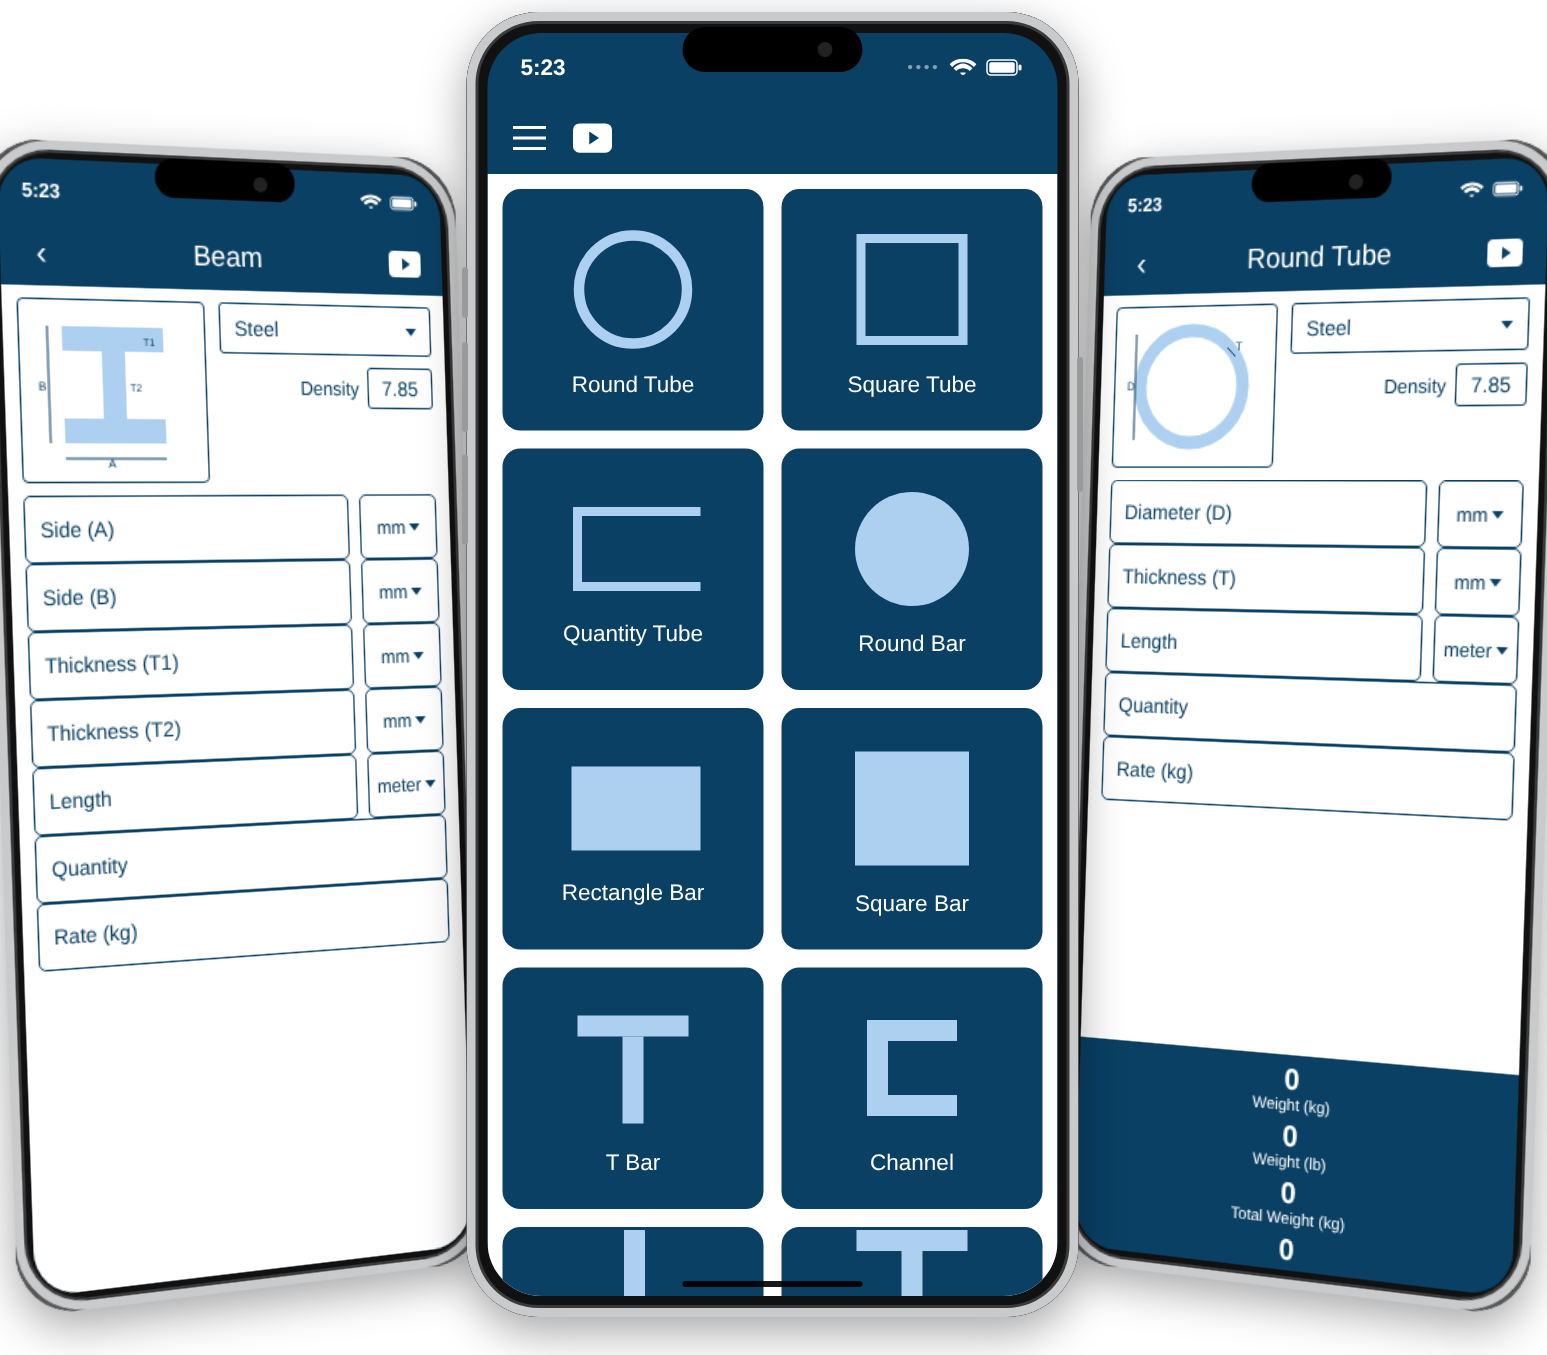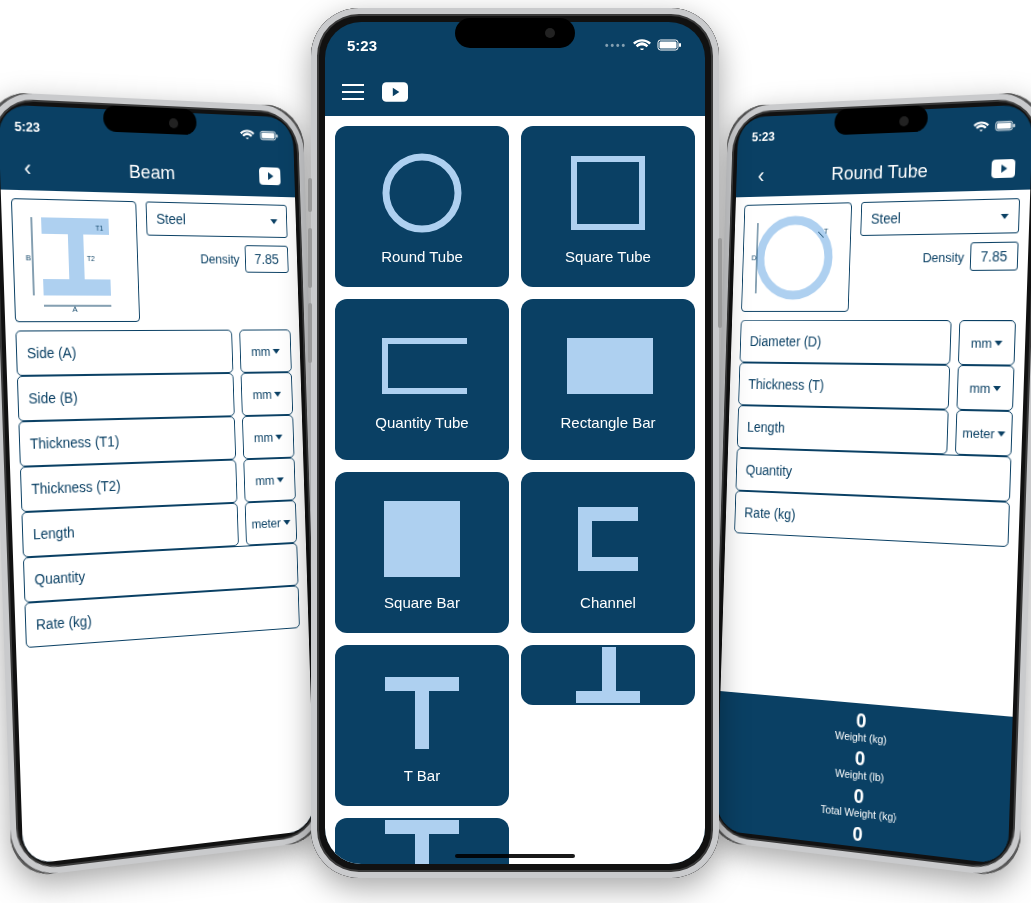--- a/index.html
+++ b/index.html
@@ -393,51 +393,59 @@
             </div>
             <div class="tile">
               <div class="icon tall">
                 <svg width="110" height="66">
                   <rect x="8" y="8" width="94" height="50" fill="none" stroke="#aed0f0" stroke-width="6"></rect>
                 </svg>
               </div>
                  <div class="label">Quantity Tube</div>
             </div>
             <div class="tile">
+              <div class="icon ">
+                <svg width="88" height="88">
+                  <circle cx="44" cy="44" r="38" fill="#aed0f0"></circle>
+                </svg>
+              </div>
+                 <div class="label">Round Bar</div>
+            </div>
+            <div class="tile">
               <div class="icon tall">
                 <svg width="104" height="64">
                   <rect x="4" y="4" width="96" height="56" fill="#aed0f0"></rect>
                 </svg>
               </div>
                  <div class="label">Rectangle Bar</div>
             </div>
             <div class="tile">
               <div class="icon ">
                 <svg width="84" height="84">
                   <rect x="4" y="4" width="76" height="76" fill="#aed0f0"></rect>
                 </svg>
               </div>
                  <div class="label">Square Bar</div>
             </div>
             <div class="tile">
               <div class="icon ">
-                <svg width="80" height="80">
-                  <path d="M10 8h60v14H24v36h46v14H10z" fill="#aed0f0"></path>
-                </svg>
-              </div>
-                 <div class="label">Channel</div>
-            </div>
-            <div class="tile">
-              <div class="icon ">
                 <svg width="86" height="86">
                   <rect x="6" y="8" width="74" height="14" fill="#aed0f0"></rect>
                   <rect x="36" y="22" width="14" height="58" fill="#aed0f0"></rect>
                 </svg>
               </div>
                  <div class="label">T Bar</div>
+            </div>
+            <div class="tile">
+              <div class="icon ">
+                <svg width="80" height="80">
+                  <path d="M10 8h60v14H24v36h46v14H10z" fill="#aed0f0"></path>
+                </svg>
+              </div>
+                 <div class="label">Channel</div>
             </div>
             <div class="tile partial">
               <div class="icon" style="height:50px">
                 <svg width="80" height="56">
                   <rect x="34" y="0" width="14" height="56" fill="#aed0f0"></rect>
                   <rect x="8" y="44" width="64" height="12" fill="#aed0f0"></rect>
                 </svg>
               </div>
             </div>
             <div class="tile partial">

